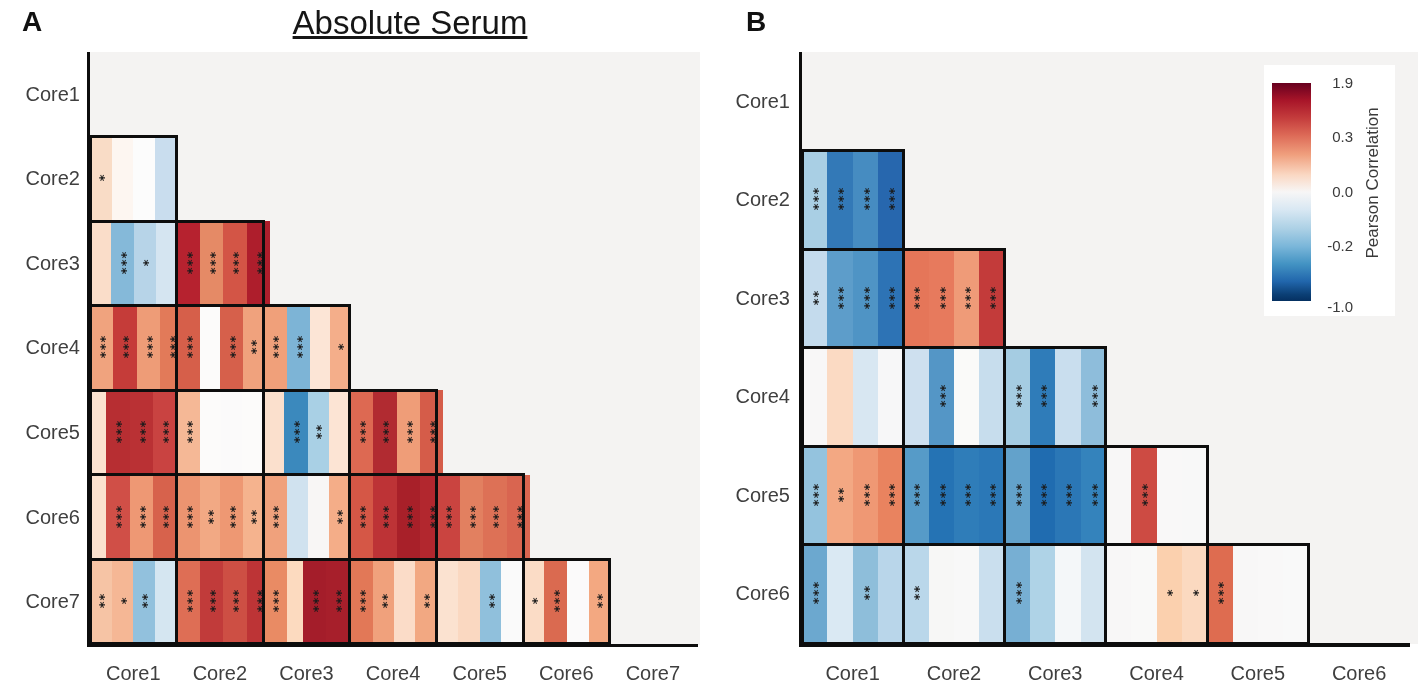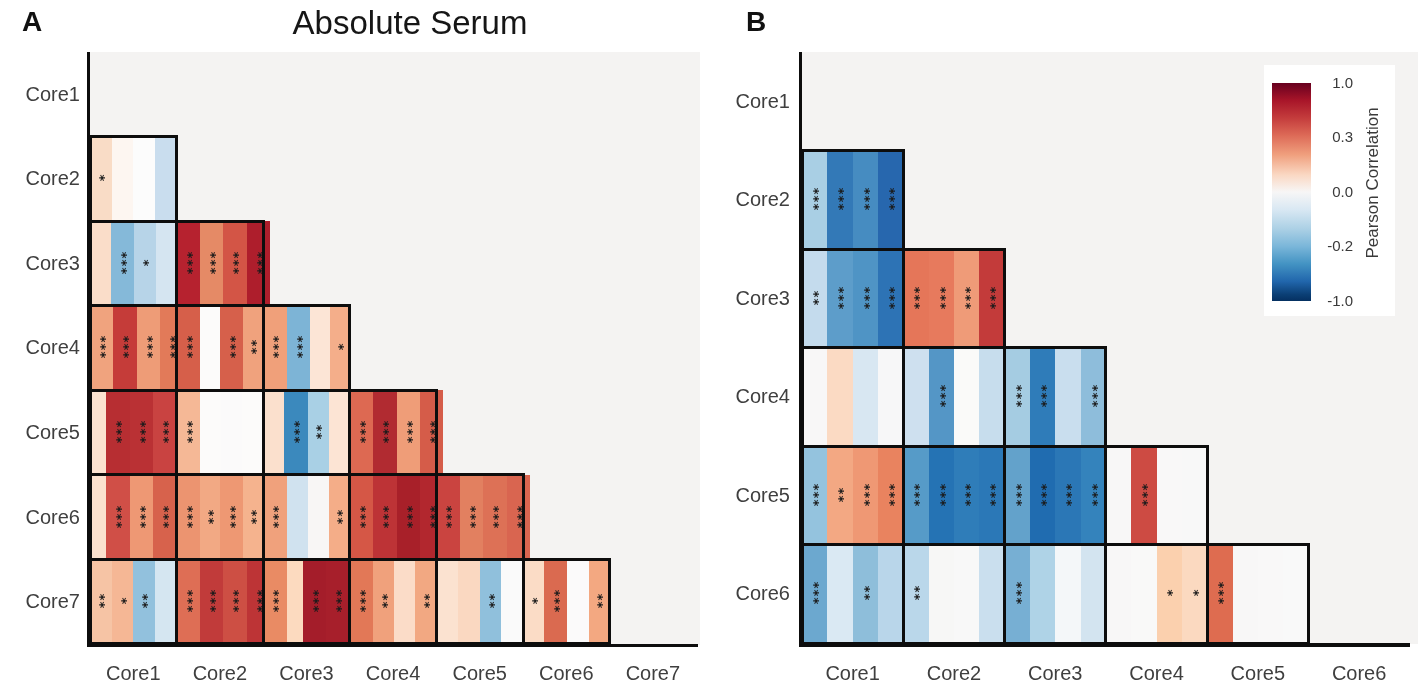--- a/index.html
+++ b/index.html
@@ -509,27 +509,27 @@
         <div class="stripe" style="background: rgb(249, 249, 249);"></div>
       </div>
       <div class="cell-divider" style="left: 901.8px; top: 544.5px; width: 3px; height: 98.5px;"></div>
       <div class="cell-divider" style="left: 1003.1px; top: 544.5px; width: 3px; height: 98.5px;"></div>
       <div class="cell-divider" style="left: 1104.4px; top: 544.5px; width: 3px; height: 98.5px;"></div>
       <div class="cell-divider" style="left: 1205.7px; top: 544.5px; width: 3px; height: 98.5px;"></div>
       <div class="block-border" style="left: 800.5px; top: 543px; width: 509.5px; height: 101.5px;"></div>
     </div>
 
   <div class="panel-letter" style="left:22px;top:6px;">A</div>
-  <div class="panel-title" style="left:410px;top:4px;">Absolute Serum</div>
+  <div class="panel-title" style="left:410px;top:4px;text-decoration:underline;">Absolute Serum</div>
 
   <div class="panel-letter" style="left:746px;top:6px;">B</div>
 
   <div id="colorbar-box">
     <div id="colorbar-gradient"></div>
-    <div class="cb-tick" style="top:9px;">1.0</div>
+    <div class="cb-tick" style="top:9px;">1.9</div>
     <div class="cb-tick" style="top:63px;">0.3</div>
     <div class="cb-tick" style="top:118px;">0.0</div>
     <div class="cb-tick" style="top:172px;">-0.2</div>
-    <div class="cb-tick" style="top:227px;">-1.0</div>
+    <div class="cb-tick" style="top:233px;">-1.0</div>
     <div id="colorbar-title">Pearson Correlation</div>
   </div>
 
 </div>
 
 </body></html>

